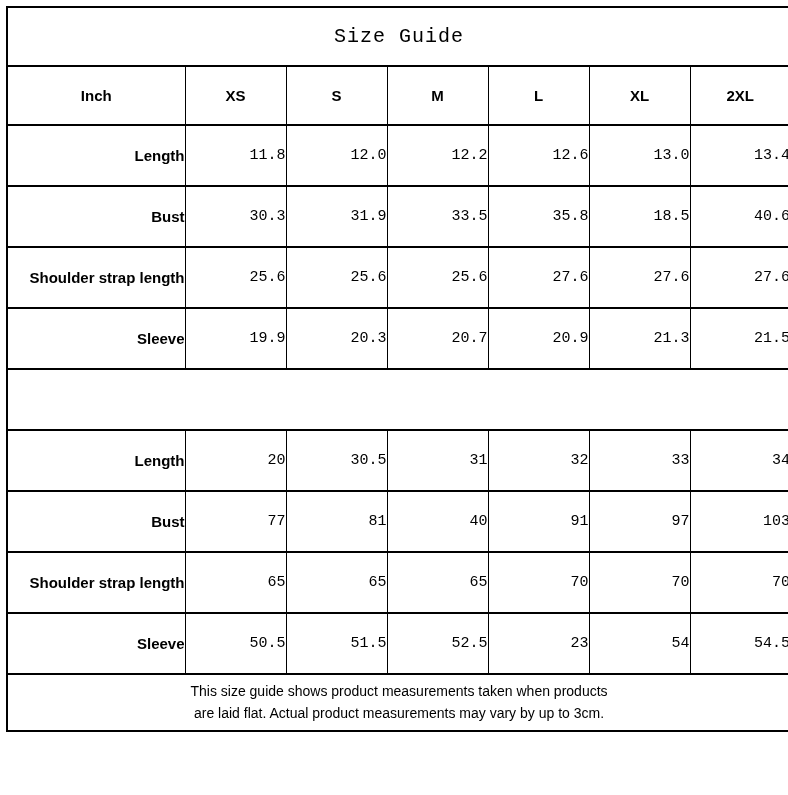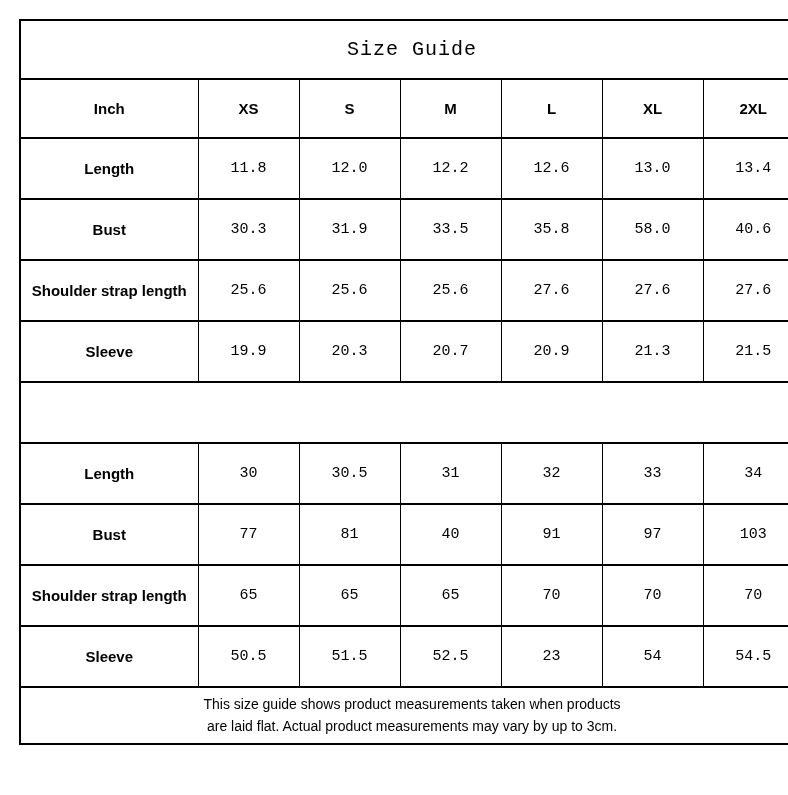--- a/index.html
+++ b/index.html
@@ -7,21 +7,21 @@
     padding: 0;
     background: #ffffff;
   }
   body {
     width: 788px;
     height: 795px;
     font-family: "Liberation Sans", sans-serif;
     color: #000000;
   }
   .size-guide-wrap {
-    padding: 19px;
+    padding: 6px;
   }
   table.size-guide {
     border-collapse: collapse;
     width: 784px;
     table-layout: fixed;
     background: #ffffff;
   }
   table.size-guide td, table.size-guide th {
     border: 1px solid #000000;
     border-top-width: 2px;
@@ -43,21 +43,21 @@
     font-family: "Liberation Mono", "DejaVu Sans Mono", monospace;
     font-size: 20px;
     font-weight: normal;
     letter-spacing: 1px;
   }
   tr.header-row th {
     height: 57px;
     font-weight: bold;
     font-size: 15px;
   }
-  tr.data-row td { height: 59px; }
+  tr.data-row td { height: 59px; text-align: right; }
   tr.data-row td.label,
   tr.header-row th.label { font-weight: bold; }
   tr.data-row td.value { font-weight: normal; font-family: Liberation Mono, monospace; }
 
   tr.gap-row td { height: 59px; }
 
   tr.footer-row td {
     height: 55px;
     font-family: Liberation Sans, sans-serif;
     font-size: 14px;
@@ -104,21 +104,21 @@
     <td class="value">13.0</td>
     <td class="value">13.4</td>
   </tr>
 
   <tr class="data-row">
     <td class="label">Bust</td>
     <td class="value">30.3</td>
     <td class="value">31.9</td>
     <td class="value">33.5</td>
     <td class="value">35.8</td>
-    <td class="value">58.0</td>
+    <td class="value">18.5</td>
     <td class="value">40.6</td>
   </tr>
 
   <tr class="data-row">
     <td class="label">Shoulder strap length</td>
     <td class="value">25.6</td>
     <td class="value">25.6</td>
     <td class="value">25.6</td>
     <td class="value">27.6</td>
     <td class="value">27.6</td>
@@ -135,21 +135,21 @@
     <td class="value">21.5</td>
   </tr>
 
   <tr class="gap-row">
     <td colspan="7"></td>
   </tr>
 
 
   <tr class="data-row">
     <td class="label">Length</td>
-    <td class="value">30</td>
+    <td class="value">20</td>
     <td class="value">30.5</td>
     <td class="value">31</td>
     <td class="value">32</td>
     <td class="value">33</td>
     <td class="value">34</td>
   </tr>
 
   <tr class="data-row">
     <td class="label">Bust</td>
     <td class="value">77</td>

